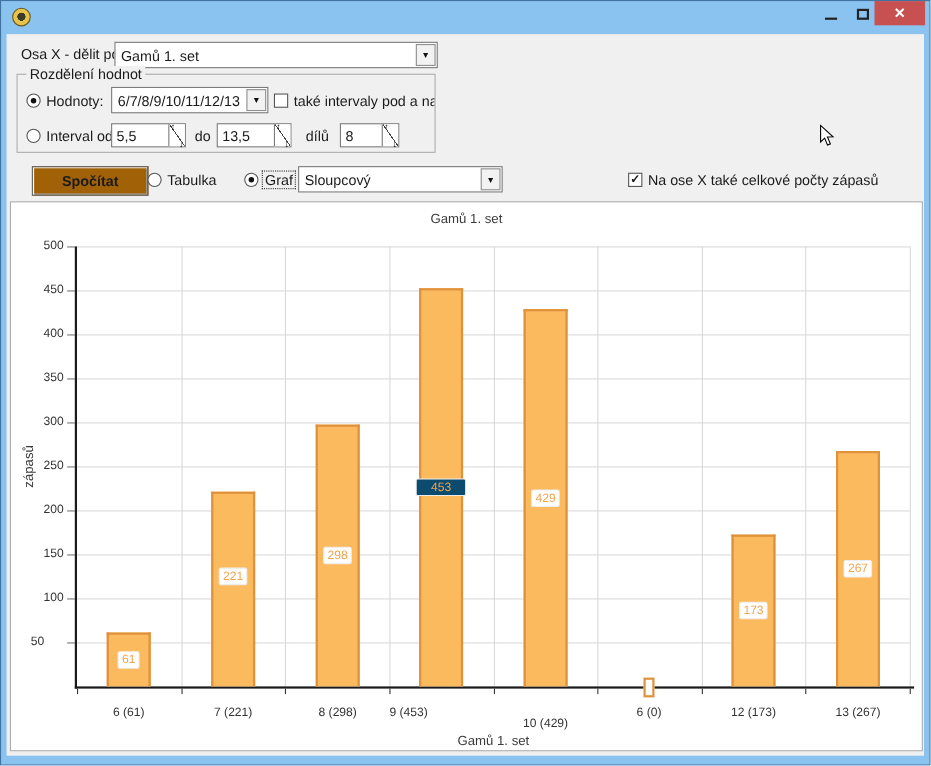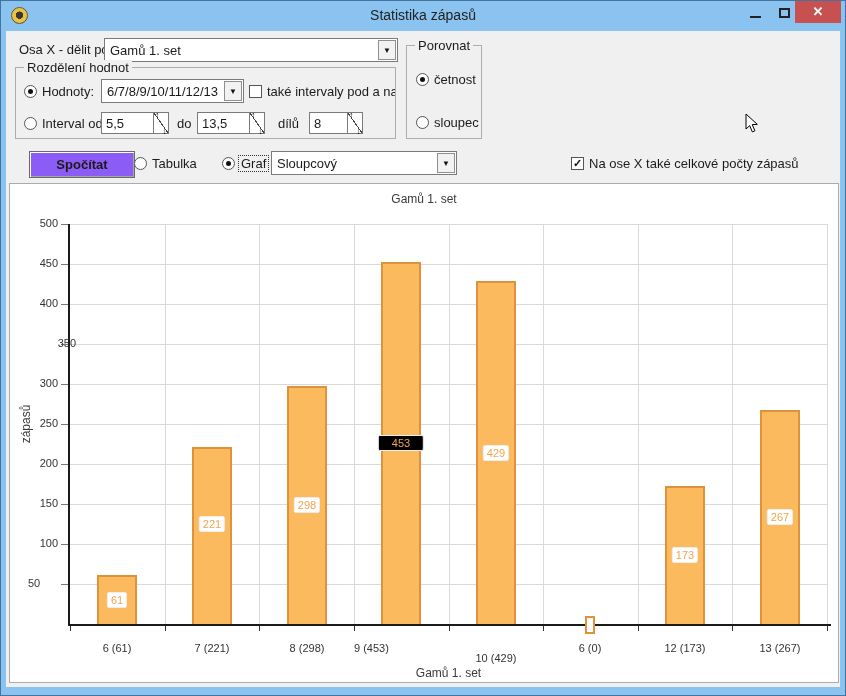--- a/index.html
+++ b/index.html
@@ -30,36 +30,35 @@
   .checkbox{position:absolute;width:13px;height:13px;border:1px solid #555;background:#fff;
     font-size:11px;line-height:11px;text-align:center;font-weight:bold;color:#111}
   .checkbox .mark{display:none}
   .checkbox.checked .mark{display:inline}
   .spin{position:absolute;height:22px;background:#fff;border:1px solid #7a7a7a}
   .spin .sval{position:absolute;left:4px;top:3px}
   .spin .sbtn{position:absolute;right:0;top:0;bottom:0;width:15px;border-left:1px solid #7a7a7a;
     background:linear-gradient(to top right, transparent 48%, #444 48%, #444 52%, transparent 52%),#fff}
   .spin .up{position:absolute;left:1px;top:-3px;font-size:9px;color:#111}
   .spin .dn{position:absolute;right:1px;bottom:-3px;font-size:9px;color:#111}
-  .button{position:absolute;background:#8b5cf6;border:1px solid #696969;
+  .button{position:absolute;background:#a16207;border:1px solid #696969;
     box-shadow:inset 1px 1px 0 #fff, inset -1px -1px 0 #A6A6A6;font-weight:bold;text-align:center}
   .focusbox{outline:1px dotted #333}
   .panel{position:absolute;left:3px;top:152px;width:830px;height:500px;background:#fff;border:1px solid #ABABAB}
   .charttitle{position:absolute;left:0;right:0;top:8px;text-align:center;font-size:12px;color:#3a3a3a}
   .ylab{position:absolute;left:-14px;top:233px;width:60px;text-align:center;font-size:12px;color:#3a3a3a;transform:rotate(-90deg)}
   #plot{position:absolute;inset:0}
   .cursor{position:absolute;left:744px;top:112px;z-index:50}
 </style>
 </head>
 <body>
 
 <div class="win">
   <div class="titlebar">
     <div class="appicon"></div>
-    <div class="title">Statistika zápasů</div>
     <div class="btn-min">
         <i></i>
       </div>
     <div class="btn-max">
         <i></i>
       </div>
     <div class="btn-close"><span>✕</span></div>
   </div>
 
   <div class="content">
@@ -102,27 +101,20 @@
       <span class="lbl" style="left:262px;top:48px">dílů</span>
       <div class="spin" style="left:293px;top:44px;width:54px">
         <span class="sval">8</span>
         <span class="sbtn">
             <span class="up">↑</span>
             <span class="dn">↓</span>
           </span>
       </div>
     </div>
 
-    <div class="groupbox" style="left:400px;top:14px;width:76px;height:94px">
-      <span class="gtitle">Porovnat</span>
-      <span class="radio checked" style="left:9px;top:27px"></span>
-      <span class="lbl" style="left:27px;top:26px">četnost</span>
-      <span class="radio" style="left:9px;top:70px"></span>
-      <span class="lbl" style="left:27px;top:69px">sloupec</span>
-    </div>
 
     <div class="button" style="left:23px;top:120px;width:106px;height:27px;line-height:25px">Spočítat</div>
     <span class="radio" style="left:128px;top:126px"></span>
     <span class="lbl" style="left:146px;top:125px">Tabulka</span>
     <span class="radio checked" style="left:216px;top:126px"></span>
     <span class="lbl focusbox" style="left:233px;top:125px;padding:0 2px">Graf</span>
     <div class="combo" style="left:265px;top:120px;width:186px">
       <span class="val">Sloupcový</span>
       <span class="dd">▼</span>
     </div>
@@ -146,21 +138,21 @@
           <div style="position: absolute; left: 51px; top: 280px; width: 7px; height: 1px; background: rgb(119, 119, 119);"></div>
           <div style="position: absolute; left: 0px; top: 273px; width: 48px; text-align: right; font-size: 11px; color: rgb(51, 51, 51);">200</div>
           <div style="position: absolute; left: 60px; top: 240px; width: 757px; height: 1px; background: rgb(217, 217, 217);"></div>
           <div style="position: absolute; left: 51px; top: 240px; width: 7px; height: 1px; background: rgb(119, 119, 119);"></div>
           <div style="position: absolute; left: 0px; top: 233px; width: 48px; text-align: right; font-size: 11px; color: rgb(51, 51, 51);">250</div>
           <div style="position: absolute; left: 60px; top: 200px; width: 757px; height: 1px; background: rgb(217, 217, 217);"></div>
           <div style="position: absolute; left: 51px; top: 200px; width: 7px; height: 1px; background: rgb(119, 119, 119);"></div>
           <div style="position: absolute; left: 0px; top: 193px; width: 48px; text-align: right; font-size: 11px; color: rgb(51, 51, 51);">300</div>
           <div style="position: absolute; left: 60px; top: 160px; width: 757px; height: 1px; background: rgb(217, 217, 217);"></div>
           <div style="position: absolute; left: 51px; top: 160px; width: 7px; height: 1px; background: rgb(119, 119, 119);"></div>
-          <div style="position: absolute; left: 18px; top: 153px; width: 48px; text-align: right; font-size: 11px; color: rgb(51, 51, 51);">350</div>
+          <div style="position: absolute; left: 0px; top: 153px; width: 48px; text-align: right; font-size: 11px; color: rgb(51, 51, 51);">350</div>
           <div style="position: absolute; left: 60px; top: 120px; width: 757px; height: 1px; background: rgb(217, 217, 217);"></div>
           <div style="position: absolute; left: 51px; top: 120px; width: 7px; height: 1px; background: rgb(119, 119, 119);"></div>
           <div style="position: absolute; left: 0px; top: 113px; width: 48px; text-align: right; font-size: 11px; color: rgb(51, 51, 51);">400</div>
           <div style="position: absolute; left: 60px; top: 80px; width: 757px; height: 1px; background: rgb(217, 217, 217);"></div>
           <div style="position: absolute; left: 51px; top: 80px; width: 7px; height: 1px; background: rgb(119, 119, 119);"></div>
           <div style="position: absolute; left: 0px; top: 73px; width: 48px; text-align: right; font-size: 11px; color: rgb(51, 51, 51);">450</div>
           <div style="position: absolute; left: 60px; top: 40px; width: 757px; height: 1px; background: rgb(217, 217, 217);"></div>
           <div style="position: absolute; left: 51px; top: 40px; width: 7px; height: 1px; background: rgb(119, 119, 119);"></div>
           <div style="position: absolute; left: 0px; top: 33px; width: 48px; text-align: right; font-size: 11px; color: rgb(51, 51, 51);">500</div>
           <div style="position: absolute; left: 155px; top: 40px; width: 1px; height: 400px; background: rgb(217, 217, 217);"></div>
@@ -185,21 +177,21 @@
           <div style="position: absolute; left: 87px; top: 391px; width: 40px; height: 49px; background: rgb(252, 186, 95); border-top: 2px solid rgb(224, 145, 60); border-right: 2px solid rgb(224, 145, 60); border-left: 2px solid rgb(224, 145, 60); border-image: initial; border-bottom: none;"></div>
           <div style="position: absolute; left: 107px; top: 416px; transform: translate(-50%, -50%); background: rgb(255, 255, 255); border: 1px solid rgb(237, 237, 237); border-radius: 2px; padding: 1px 3px; font-size: 11px; color: rgb(242, 164, 78);">61</div>
           <div style="position: absolute; left: 60px; top: 458px; width: 94px; text-align: center; font-size: 11px; color: rgb(51, 51, 51);">6 (61)</div>
           <div style="position: absolute; left: 182px; top: 263px; width: 40px; height: 177px; background: rgb(252, 186, 95); border-top: 2px solid rgb(224, 145, 60); border-right: 2px solid rgb(224, 145, 60); border-left: 2px solid rgb(224, 145, 60); border-image: initial; border-bottom: none;"></div>
           <div style="position: absolute; left: 202px; top: 340px; transform: translate(-50%, -50%); background: rgb(255, 255, 255); border: 1px solid rgb(237, 237, 237); border-radius: 2px; padding: 1px 3px; font-size: 11px; color: rgb(242, 164, 78);">221</div>
           <div style="position: absolute; left: 155px; top: 458px; width: 94px; text-align: center; font-size: 11px; color: rgb(51, 51, 51);">7 (221)</div>
           <div style="position: absolute; left: 277px; top: 202px; width: 40px; height: 238px; background: rgb(252, 186, 95); border-top: 2px solid rgb(224, 145, 60); border-right: 2px solid rgb(224, 145, 60); border-left: 2px solid rgb(224, 145, 60); border-image: initial; border-bottom: none;"></div>
           <div style="position: absolute; left: 297px; top: 321px; transform: translate(-50%, -50%); background: rgb(255, 255, 255); border: 1px solid rgb(237, 237, 237); border-radius: 2px; padding: 1px 3px; font-size: 11px; color: rgb(242, 164, 78);">298</div>
           <div style="position: absolute; left: 250px; top: 458px; width: 94px; text-align: center; font-size: 11px; color: rgb(51, 51, 51);">8 (298)</div>
           <div style="position: absolute; left: 371px; top: 78px; width: 40px; height: 362px; background: rgb(252, 186, 95); border-top: 2px solid rgb(224, 145, 60); border-right: 2px solid rgb(224, 145, 60); border-left: 2px solid rgb(224, 145, 60); border-image: initial; border-bottom: none;"></div>
-          <div style="position: absolute; left: 391px; top: 259px; transform: translate(-50%, -50%); background: #000000; border: 1px solid rgb(237, 237, 237); border-radius: 2px; padding: 1px 13px; font-size: 11px; color: rgb(242, 164, 78);">453</div>
+          <div style="position: absolute; left: 391px; top: 259px; transform: translate(-50%, -50%); background: #0c4a6e; border: 1px solid rgb(237, 237, 237); border-radius: 2px; padding: 1px 13px; font-size: 11px; color: rgb(242, 164, 78);">453</div>
           <div style="position: absolute; left: 344px; top: 458px; width: 94px; text-align: left; font-size: 11px; color: rgb(51, 51, 51);">9 (453)</div>
           <div style="position: absolute; left: 466px; top: 97px; width: 40px; height: 343px; background: rgb(252, 186, 95); border-top: 2px solid rgb(224, 145, 60); border-right: 2px solid rgb(224, 145, 60); border-left: 2px solid rgb(224, 145, 60); border-image: initial; border-bottom: none;"></div>
           <div style="position: absolute; left: 486px; top: 269px; transform: translate(-50%, -50%); background: rgb(255, 255, 255); border: 1px solid rgb(237, 237, 237); border-radius: 2px; padding: 1px 3px; font-size: 11px; color: rgb(242, 164, 78);">429</div>
           <div style="position: absolute; left: 439px; top: 468px; width: 94px; text-align: center; font-size: 11px; color: rgb(51, 51, 51);">10 (429)</div>
           <div style="position: absolute; left: 575px; top: 432px; width: 10px; height: 18px; background: rgb(255, 255, 255); border: 2px solid rgb(224, 145, 60);"></div>
           <div style="position: absolute; left: 533px; top: 458px; width: 94px; text-align: center; font-size: 11px; color: rgb(51, 51, 51);">6 (0)</div>
           <div style="position: absolute; left: 655px; top: 302px; width: 40px; height: 138px; background: rgb(252, 186, 95); border-top: 2px solid rgb(224, 145, 60); border-right: 2px solid rgb(224, 145, 60); border-left: 2px solid rgb(224, 145, 60); border-image: initial; border-bottom: none;"></div>
           <div style="position: absolute; left: 675px; top: 371px; transform: translate(-50%, -50%); background: rgb(255, 255, 255); border: 1px solid rgb(237, 237, 237); border-radius: 2px; padding: 1px 3px; font-size: 11px; color: rgb(242, 164, 78);">173</div>
           <div style="position: absolute; left: 628px; top: 458px; width: 94px; text-align: center; font-size: 11px; color: rgb(51, 51, 51);">12 (173)</div>
           <div style="position: absolute; left: 750px; top: 226px; width: 40px; height: 214px; background: rgb(252, 186, 95); border-top: 2px solid rgb(224, 145, 60); border-right: 2px solid rgb(224, 145, 60); border-left: 2px solid rgb(224, 145, 60); border-image: initial; border-bottom: none;"></div>

